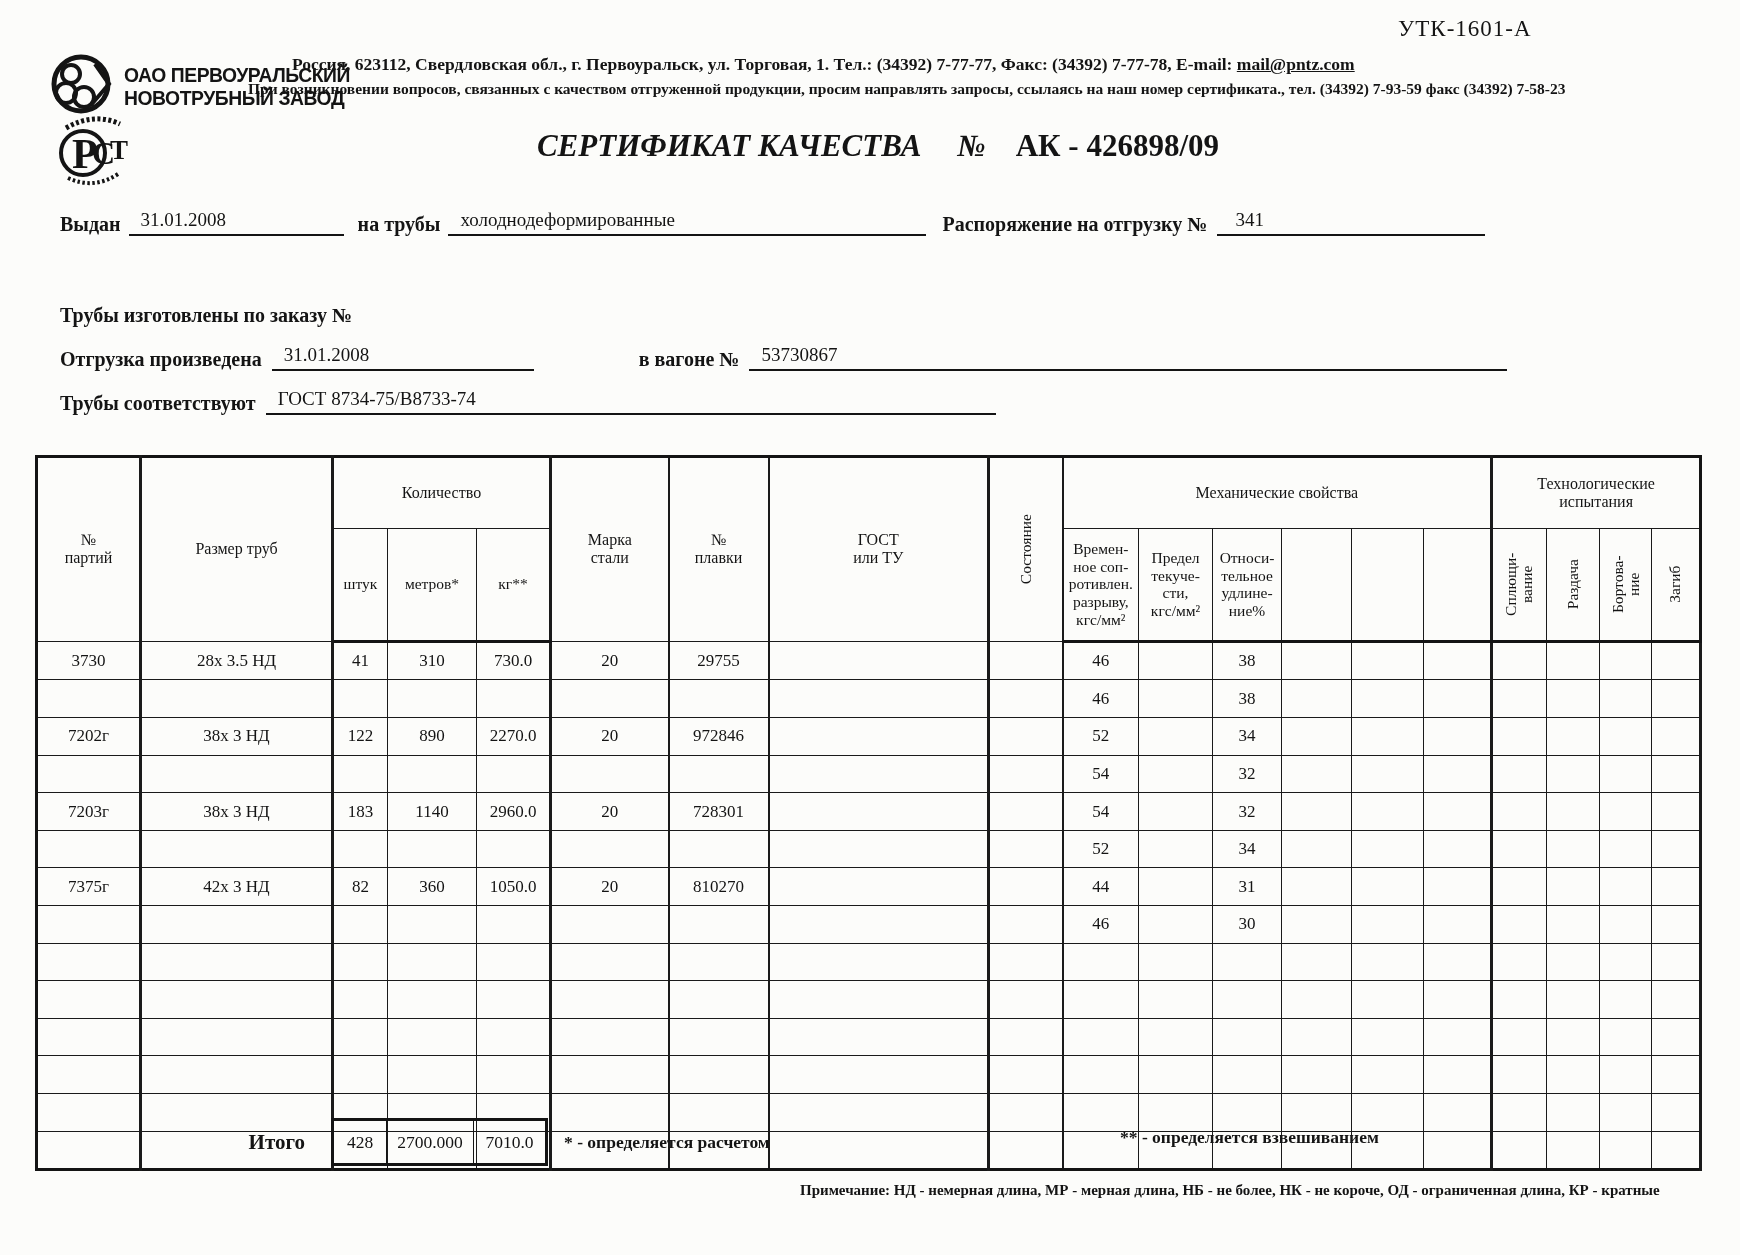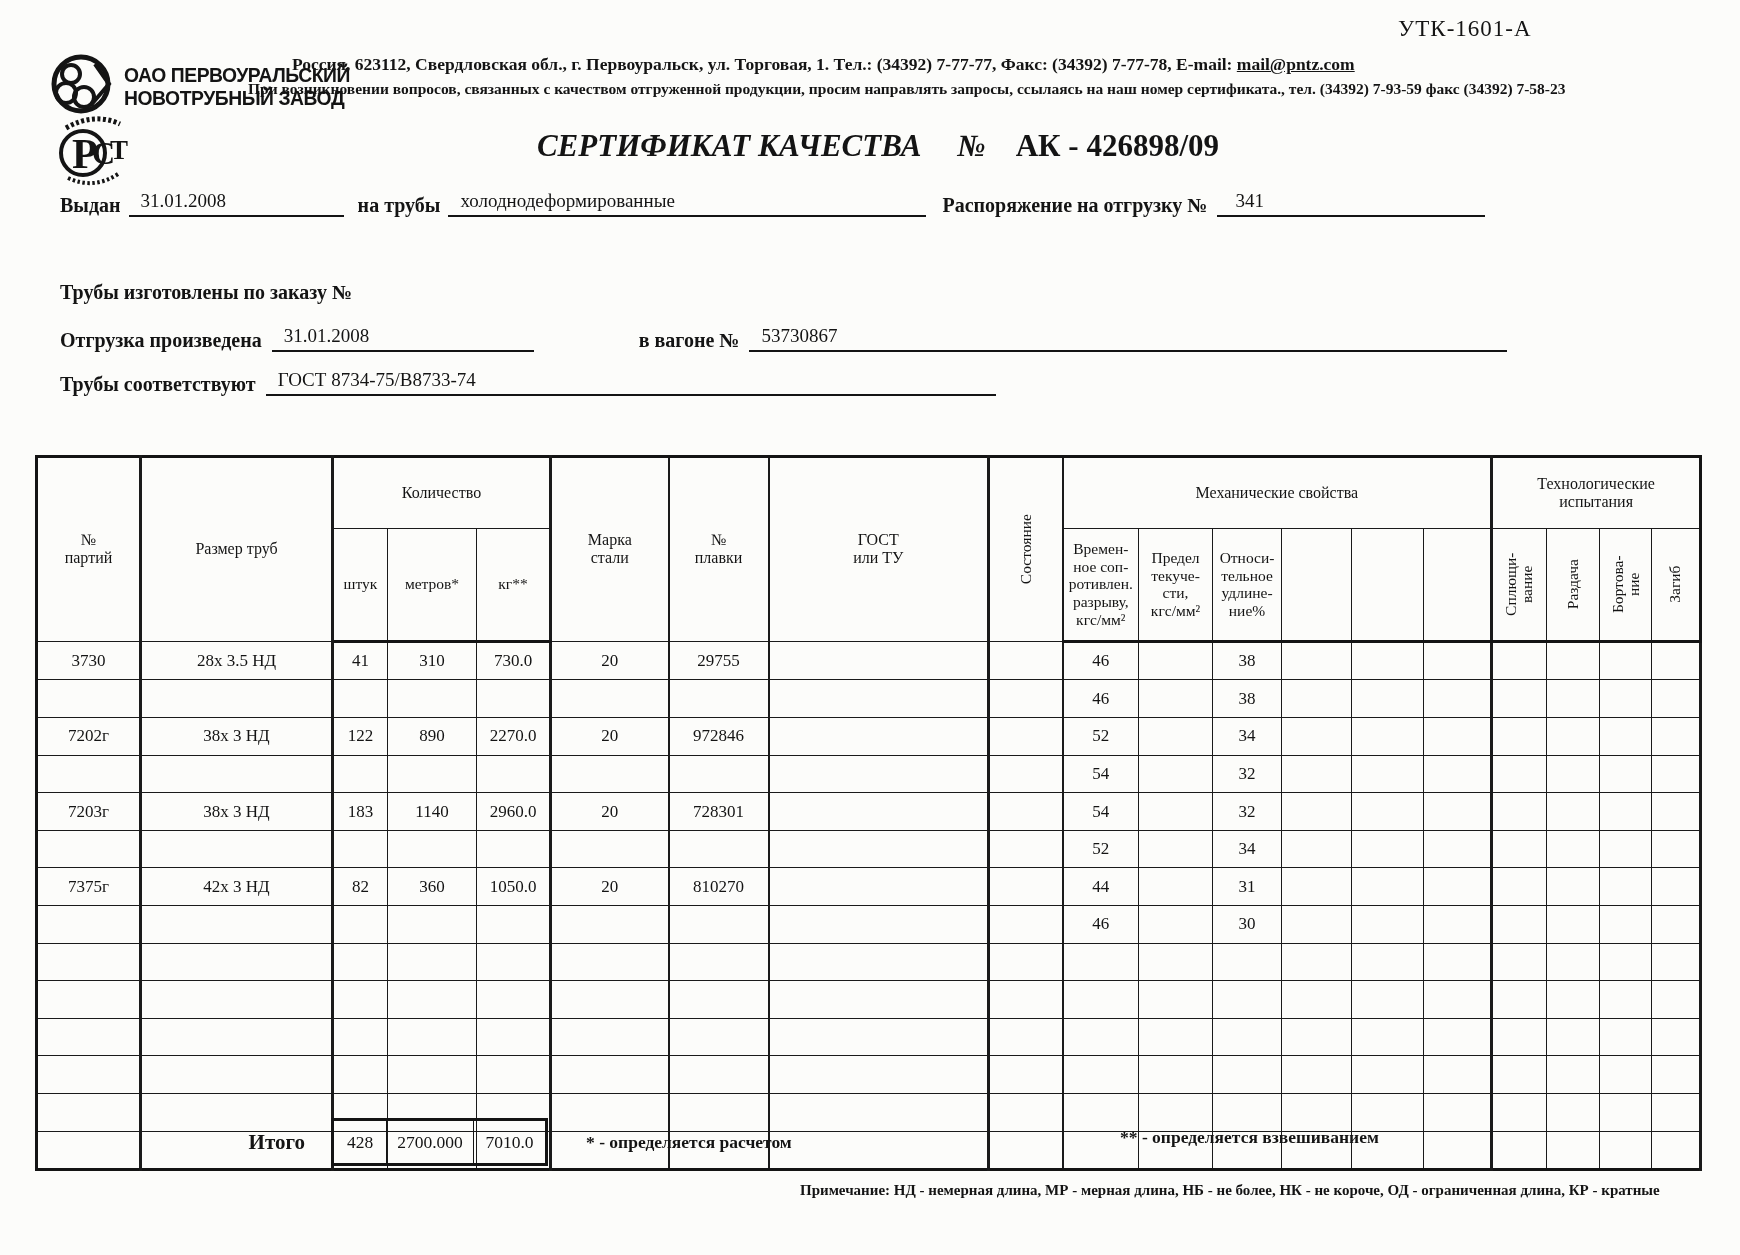--- a/index.html
+++ b/index.html
@@ -23,21 +23,21 @@
   
   .rst{position:absolute;left:52px;top:110px;}
 
   
   .title{position:absolute;left:16px;right:0;top:128px;text-align:center;
          font-style:italic;font-weight:bold;font-size:31px;white-space:nowrap;}
   .title .gapA{margin-left:36px;} .title .gapB{margin-left:30px;font-style:normal;font-weight:bold;}
 
   
   .fl{position:absolute;left:60px;display:flex;align-items:flex-end;white-space:nowrap;font-size:20px;}
-  .lb{font-weight:bold;}
+  .lb{font-weight:bold;margin-top:23px;}
   .uv{display:inline-block;border-bottom:2px solid #141414;min-height:27px;font-size:19px;
       box-sizing:border-box;padding-left:12px;}
 
   
   table.cert{position:absolute;left:35px;top:455px;width:1664px;border-collapse:collapse;table-layout:fixed;}
   table.cert{border:3.2px solid #141414;}
   table.cert th, table.cert td{border:1.6px solid #1a1a1a;padding:0;text-align:center;vertical-align:middle;
       font-weight:normal;font-size:15.5px;white-space:pre-line;line-height:1.15;overflow:hidden;}
   table.cert td{font-size:17px;height:36.6px;}
   tr.hrow1 th{height:58px;font-size:16px;}
@@ -49,21 +49,21 @@
   .vwrap{display:flex;align-items:center;justify-content:center;}
   .vrot{transform:rotate(-90deg);white-space:pre-line;font-size:15.5px;line-height:1.05;}
   .h-state .vwrap{height:146px;} .vlab .vwrap{height:88px;}
 
   
   .totals{position:absolute;left:35px;top:1117px;width:1664px;height:50px;display:flex;align-items:center;}
   .t-label{width:296px;text-align:right;padding-right:26px;font-weight:bold;font-size:21px;box-sizing:border-box;}
   .t-box{display:flex;border:3px solid #141414;height:42px;align-items:stretch;}
   .t-cell{display:flex;align-items:center;justify-content:center;font-size:17.5px;border-right:1.8px solid #141414;}
   .t-cell:last-child{border-right:none;}
-  .fn1{margin-left:38px;font-weight:bold;font-size:17.5px;}
+  .fn1{margin-left:16px;font-weight:bold;font-size:17.5px;}
   .fn2{position:absolute;left:1085px;top:10px;font-weight:bold;font-size:17.5px;}
   .note{position:absolute;left:800px;top:1182px;width:930px;font-weight:bold;font-size:15px;white-space:nowrap;}
 </style>
 </head>
 <body>
 
 <div class="page">
 
   <div class="formcode">УТК-1601-А</div>
 

